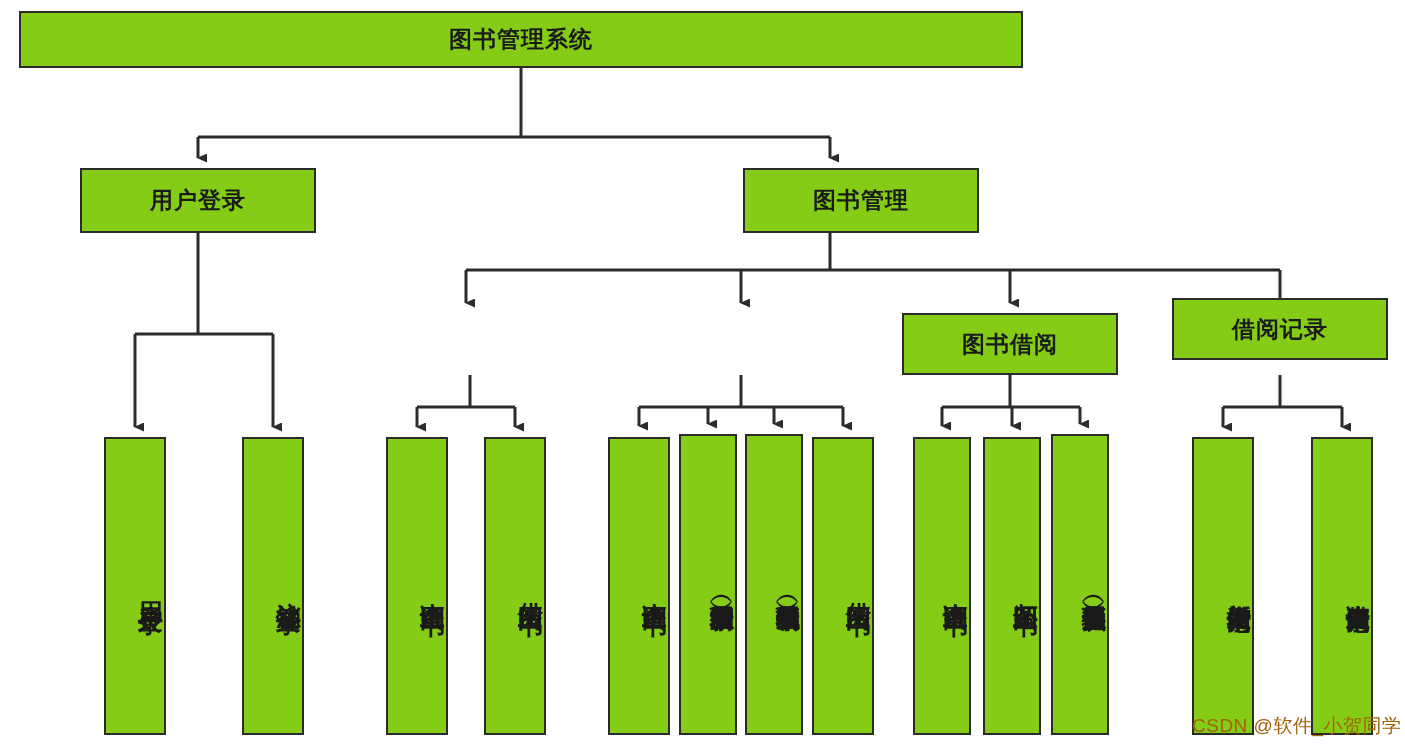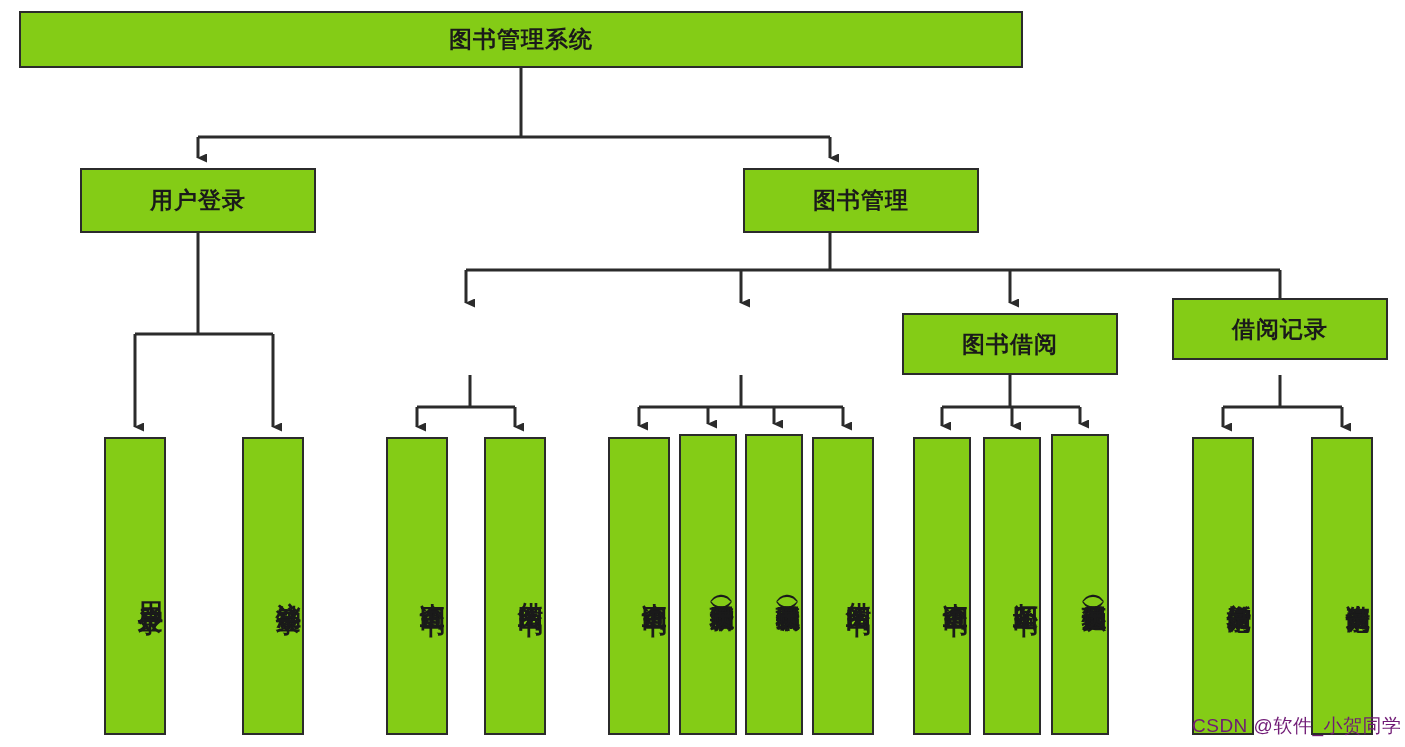--- a/index.html
+++ b/index.html
@@ -47,21 +47,21 @@
     padding-top: 4px;
     align-items: flex-start;
     justify-content: center;
   }
   .node-label {
     display: block;
     line-height: 1.05;
   }
   .watermark {
     position: absolute;
-    color: #701a75;
+    color: #a16207;
     font-size: 19px;
     letter-spacing: 0.5px;
     white-space: nowrap;
     pointer-events: none;
     text-align: center;
   }
 </style>
 </head>
 <body>
 

